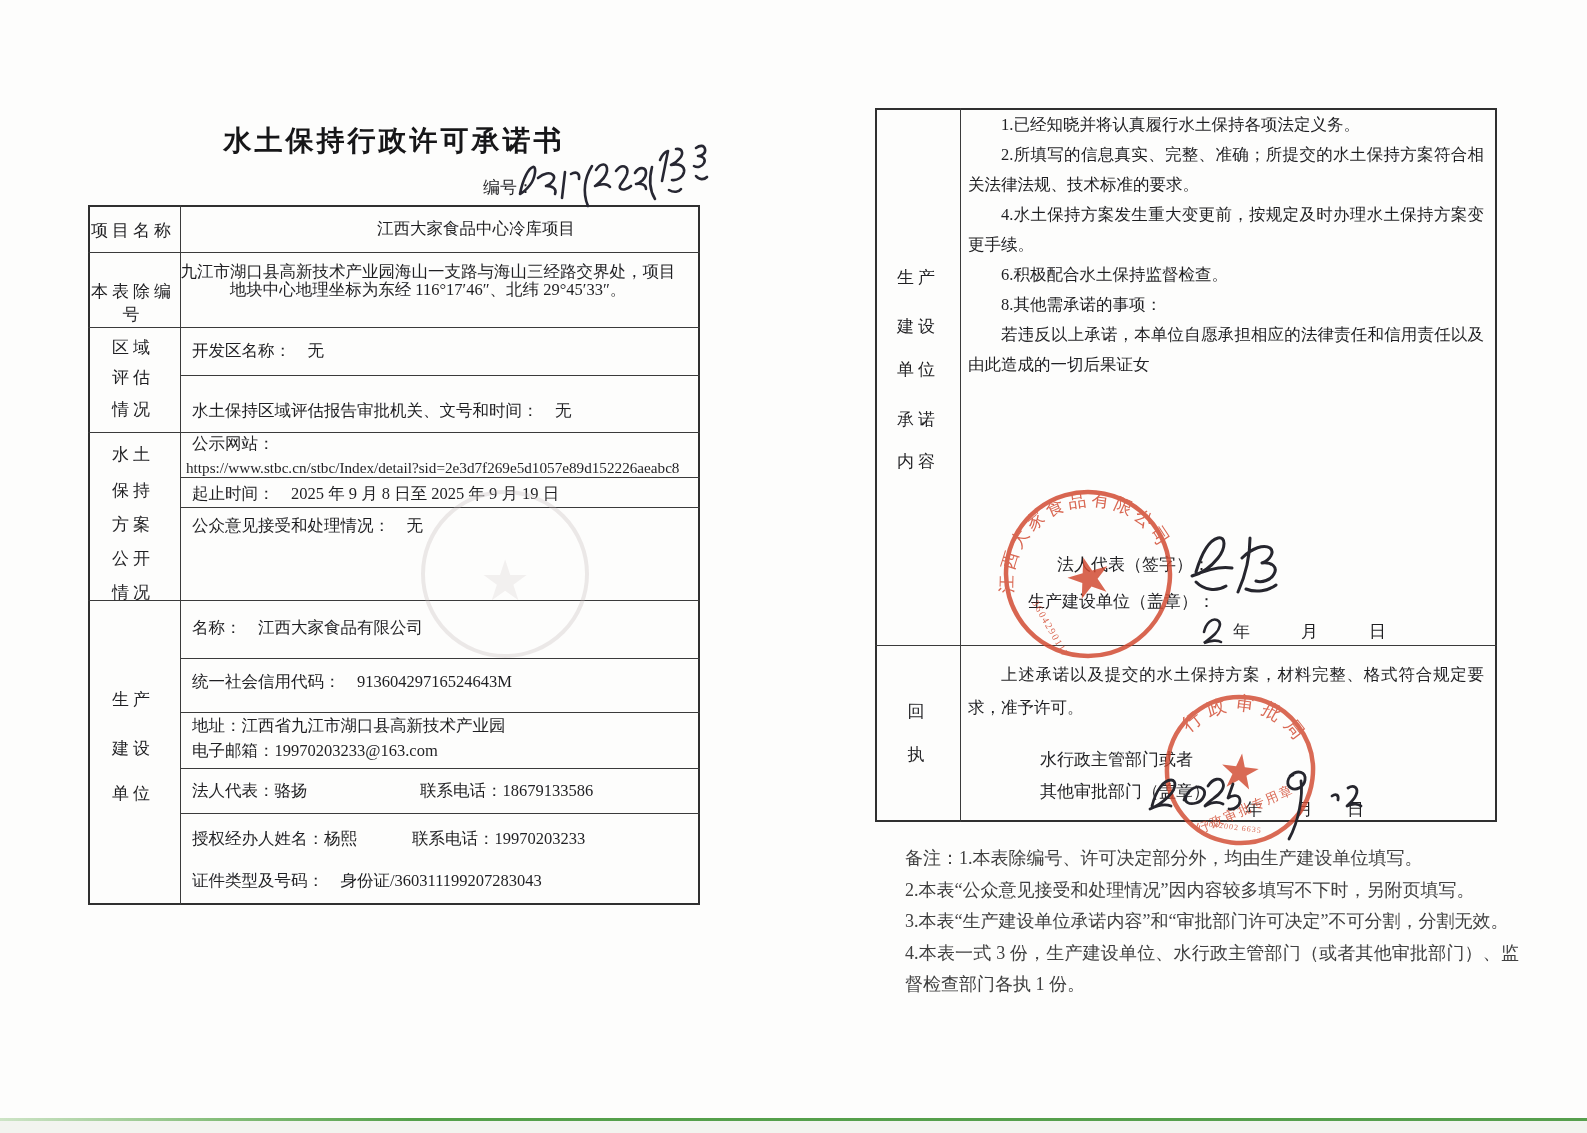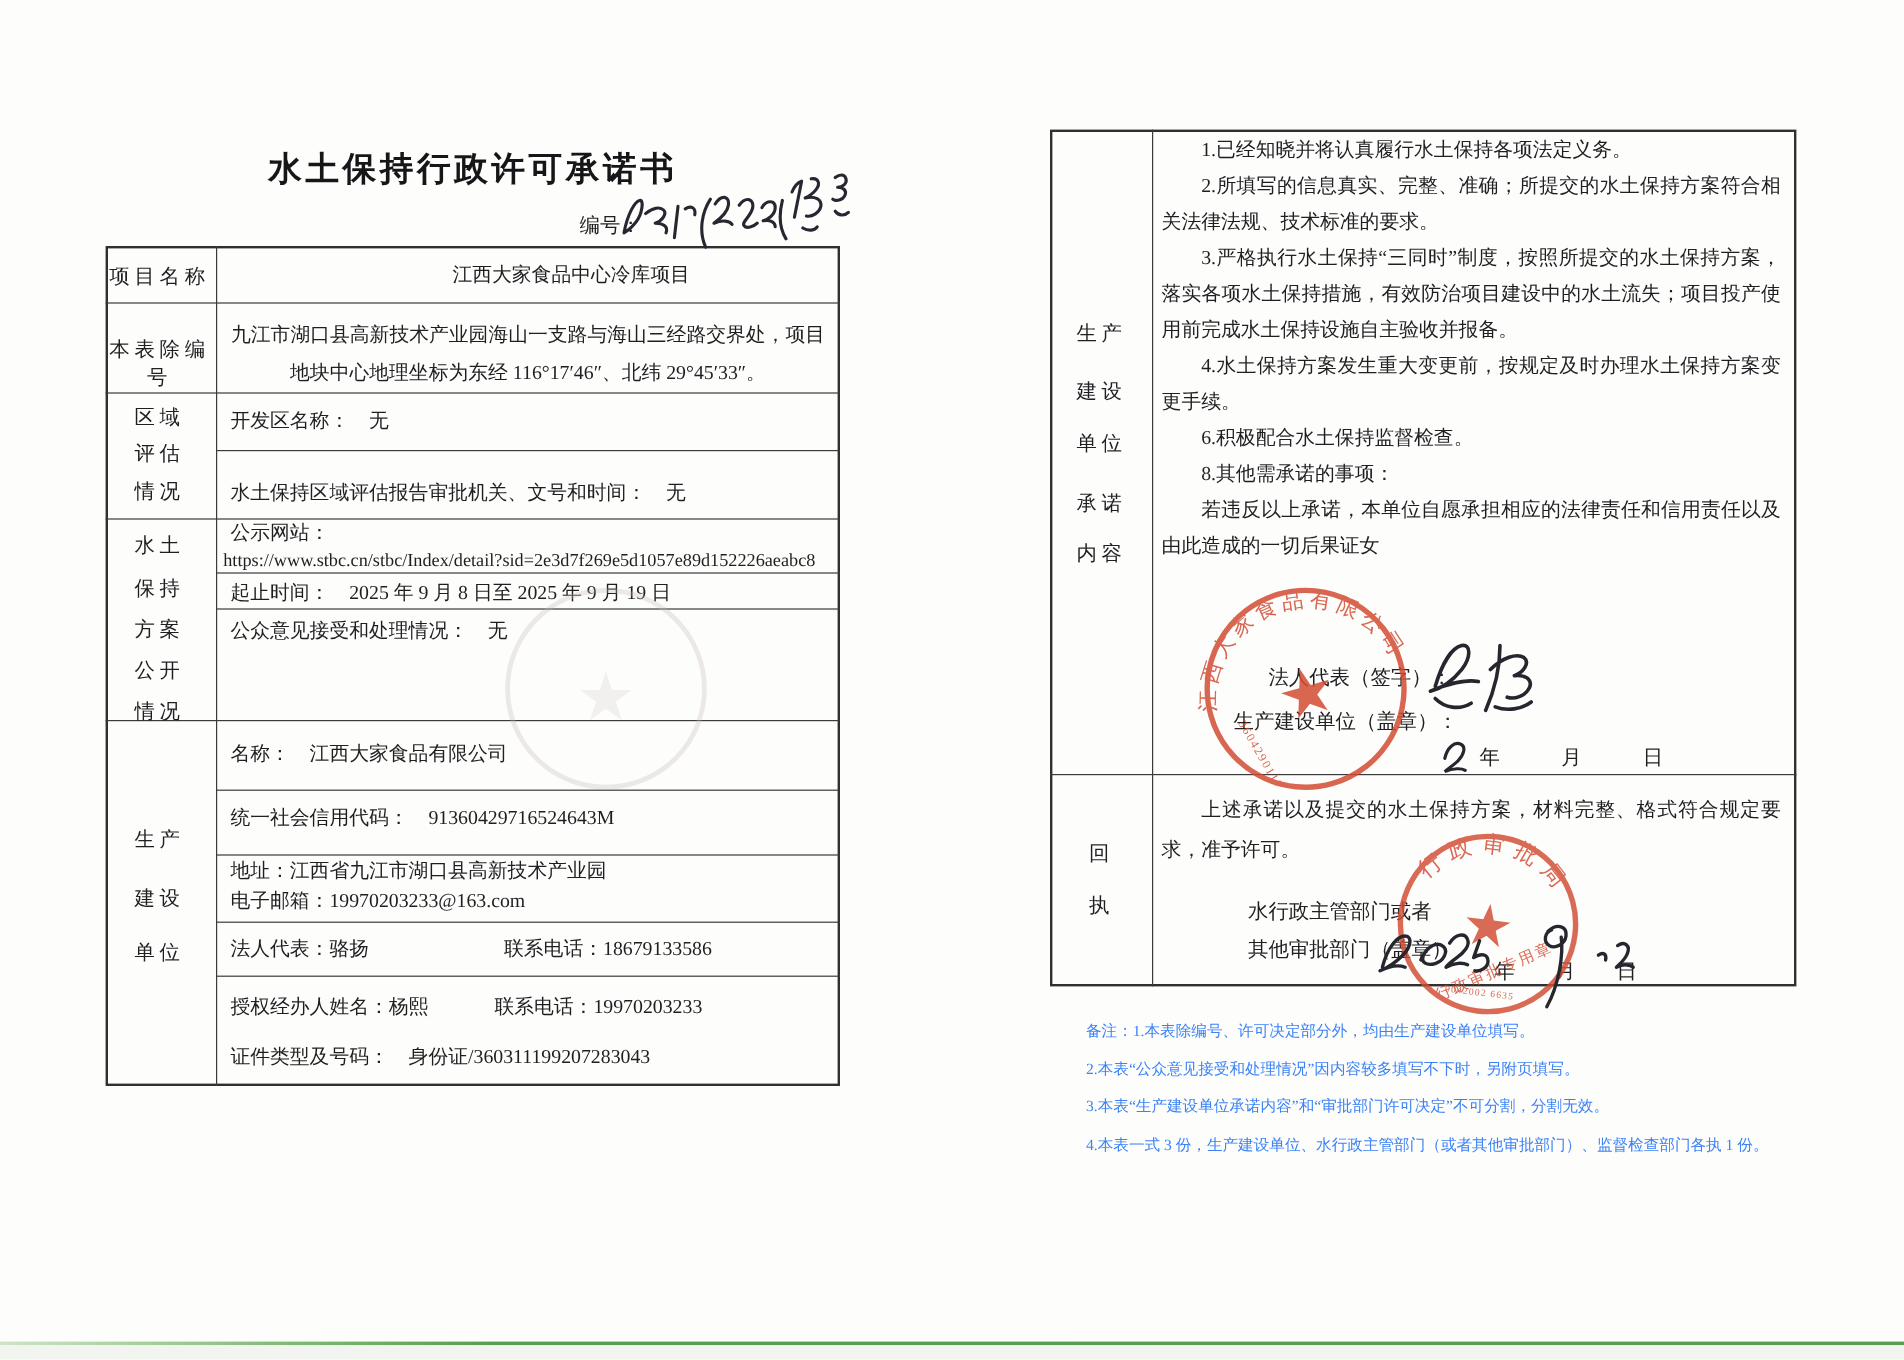--- a/index.html
+++ b/index.html
@@ -9,21 +9,21 @@
   .t{font-size:16.5px;line-height:1.25;white-space:nowrap;color:#1f1f22;}
   .lbl{font-size:17px;color:#1f1f22;}
   .hline{position:absolute;background:#3b3b3b;height:1px;}
   .vline{position:absolute;background:#3b3b3b;width:1px;}
   .obox{position:absolute;border:2px solid #303030;box-sizing:border-box;}
   .center{text-align:center;}
   .wrap{white-space:normal;}
   .vlab{position:absolute;width:90px;text-align:center;font-size:17px;letter-spacing:4px;}
   .para{margin:0;text-indent:2em;text-align:justify;font-size:16.5px;line-height:30px;color:#1f1f22;}
   .rpara{margin:0;text-indent:2em;text-align:justify;font-size:16.5px;line-height:33px;color:#1f1f22;}
-  .note{margin:0;text-align:justify;font-size:13px;line-height:31.5px;color:#3b82f6;}
+  .note{margin:0;text-align:justify;font-size:18px;line-height:31.5px;color:#404040;}
   #title{font-size:28px;font-weight:bold;letter-spacing:3px;color:#161618;}
   #bottom-line{position:absolute;left:0;top:1118px;width:1587px;height:2.5px;
     background:linear-gradient(90deg,#cde4c6 0%,#84bd79 14%,#54a04a 26%,#569f4d 100%);}
   #bottom-strip{position:absolute;left:0;top:1121px;width:1587px;height:12px;background:#f2f4ef;}
   svg text{font-family:"Liberation Serif","DejaVu Serif",serif;}
 </style>
 </head>
 <body>
 
 <div class="abs center" id="title" style="left:88px;top:122px;width:612px;">水土保持行政许可承诺书</div>
@@ -52,21 +52,21 @@
 <div class="abs lbl vlab" style="left:88px;top:443px;">水土</div>
 <div class="abs lbl vlab" style="left:88px;top:479px;">保持</div>
 <div class="abs lbl vlab" style="left:88px;top:513px;">方案</div>
 <div class="abs lbl vlab" style="left:88px;top:547px;">公开</div>
 <div class="abs lbl vlab" style="left:88px;top:581px;">情况</div>
 <div class="abs lbl vlab" style="left:88px;top:688px;">生产</div>
 <div class="abs lbl vlab" style="left:88px;top:737px;">建设</div>
 <div class="abs lbl vlab" style="left:88px;top:782px;">单位</div>
 
 <div class="abs t center" style="left:180px;top:219px;width:520px;margin-left:36px;">江西大家食品中心冷库项目</div>
-<div class="abs t wrap center" style="left:192px;top:263px;width:496px;line-height:32px;">九江市湖口县高新技术产业园海山一支路与海山三经路交界处，项目地块中心地理坐标为东经 116°17′46″、北纬 29°45′33″。</div>
+<div class="abs t wrap center" style="left:180px;top:263px;width:496px;line-height:18px;">九江市湖口县高新技术产业园海山一支路与海山三经路交界处，项目地块中心地理坐标为东经 116°17′46″、北纬 29°45′33″。</div>
 <div class="abs t" style="left:192px;top:341px;">开发区名称：　无</div>
 <div class="abs t" style="left:192px;top:372px;margin-top:29px;">水土保持区域评估报告审批机关、文号和时间：　无</div>
 <div class="abs t" style="left:192px;top:434px;">公示网站：</div>
 <div class="abs t" style="left:186px;top:458px;font-size:15.2px;">https://www.stbc.cn/stbc/Index/detail?sid=2e3d7f269e5d1057e89d152226aeabc8</div>
 <div class="abs t" style="left:192px;top:484px;">起止时间：　2025 年 9 月 8 日至 2025 年 9 月 19 日</div>
 <div class="abs t" style="left:192px;top:516px;">公众意见接受和处理情况：　无</div>
 <div class="abs t" style="left:192px;top:618px;">名称：　江西大家食品有限公司</div>
 <div class="abs t" style="left:192px;top:672px;">统一社会信用代码：　91360429716524643M</div>
 <div class="abs t" style="left:192px;top:716px;">地址：江西省九江市湖口县高新技术产业园</div>
 <div class="abs t" style="left:192px;top:741px;">电子邮箱：19970203233@163.com</div>
@@ -84,21 +84,20 @@
 <div class="abs lbl vlab" style="left:873px;top:315px;">建设</div>
 <div class="abs lbl vlab" style="left:873px;top:358px;">单位</div>
 <div class="abs lbl vlab" style="left:873px;top:408px;">承诺</div>
 <div class="abs lbl vlab" style="left:873px;top:450px;">内容</div>
 <div class="abs lbl vlab" style="left:873px;top:700px;">回</div>
 <div class="abs lbl vlab" style="left:873px;top:743px;">执</div>
 
 <div class="abs" style="left:968px;top:110px;width:516px;">
   <p class="para">1.已经知晓并将认真履行水土保持各项法定义务。</p>
   <p class="para">2.所填写的信息真实、完整、准确；所提交的水土保持方案符合相关法律法规、技术标准的要求。</p>
-  <p class="para">3.严格执行水土保持“三同时”制度，按照所提交的水土保持方案，落实各项水土保持措施，有效防治项目建设中的水土流失；项目投产使用前完成水土保持设施自主验收并报备。</p>
   <p class="para">4.水土保持方案发生重大变更前，按规定及时办理水土保持方案变更手续。</p>
   <p class="para">6.积极配合水土保持监督检查。</p>
   <p class="para">8.其他需承诺的事项：</p>
   <p class="para">若违反以上承诺，本单位自愿承担相应的法律责任和信用责任以及由此造成的一切后果证女</p>
 </div>
 
 <div class="abs lbl" style="left:1057px;top:553px;">法人代表（签字）：</div>
 <div class="abs lbl" style="left:1028px;top:590px;">生产建设单位（盖章）：</div>
 <div class="abs lbl" style="left:1233px;top:620px;">年　　　月　　　日</div>
 

